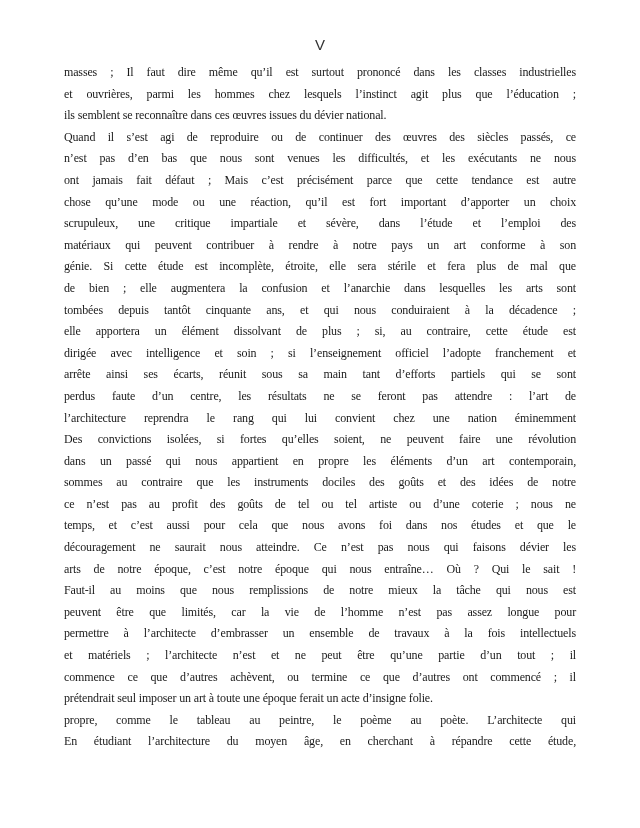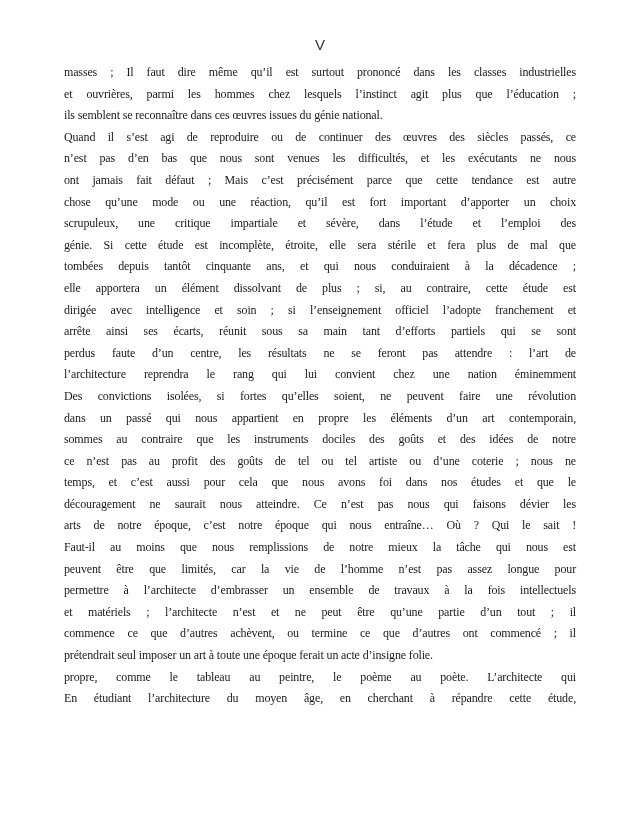--- a/index.html
+++ b/index.html
@@ -47,29 +47,31 @@
   </style>
 </head>
 <body>
 
 <div class="page-number">V</div>
 
 <div class="text-block">
   <div>
     <span class="line">masses ; Il faut dire même qu’il est surtout prononcé dans les classes industrielles</span>
     <span class="line">et ouvrières, parmi les hommes chez lesquels l’instinct agit plus que l’éducation ;</span>
-    <span class="line last">ils semblent se reconnaître dans ces œuvres issues du génie national.</span>
+    <span class="line last">ils semblent se reconnaître dans ces œuvres issues du dévier national.</span>
   </div>
   <div>
     <span class="line">Quand il s’est agi de reproduire ou de continuer des œuvres des siècles passés, ce</span>
     <span class="line">n’est pas d’en bas que nous sont venues les difficultés, et les exécutants ne nous</span>
     <span class="line">ont jamais fait défaut ; Mais c’est précisément parce que cette tendance est autre</span>
     <span class="line">chose qu’une mode ou une réaction, qu’il est fort important d’apporter un choix</span>
     <span class="line">scrupuleux, une critique impartiale et sévère, dans l’étude et l’emploi des</span>
+    <span class="line">matériaux qui peuvent contribuer à rendre à notre pays un art conforme à son</span>
     <span class="line">génie. Si cette étude est incomplète, étroite, elle sera stérile et fera plus de mal que</span>
+    <span class="line">de bien ; elle augmentera la confusion et l’anarchie dans lesquelles les arts sont</span>
     <span class="line">tombées depuis tantôt cinquante ans, et qui nous conduiraient à la décadence ;</span>
     <span class="line">elle apportera un élément dissolvant de plus ; si, au contraire, cette étude est</span>
     <span class="line">dirigée avec intelligence et soin ; si l’enseignement officiel l’adopte franchement et</span>
     <span class="line">arrête ainsi ses écarts, réunit sous sa main tant d’efforts partiels qui se sont</span>
     <span class="line">perdus faute d’un centre, les résultats ne se feront pas attendre : l’art de</span>
     <span class="line">l’architecture reprendra le rang qui lui convient chez une nation éminemment</span>
   </div>
   <div>
     <span class="line">Des convictions isolées, si fortes qu’elles soient, ne peuvent faire une révolution</span>
     <span class="line">dans un passé qui nous appartient en propre les éléments d’un art contemporain,</span>

